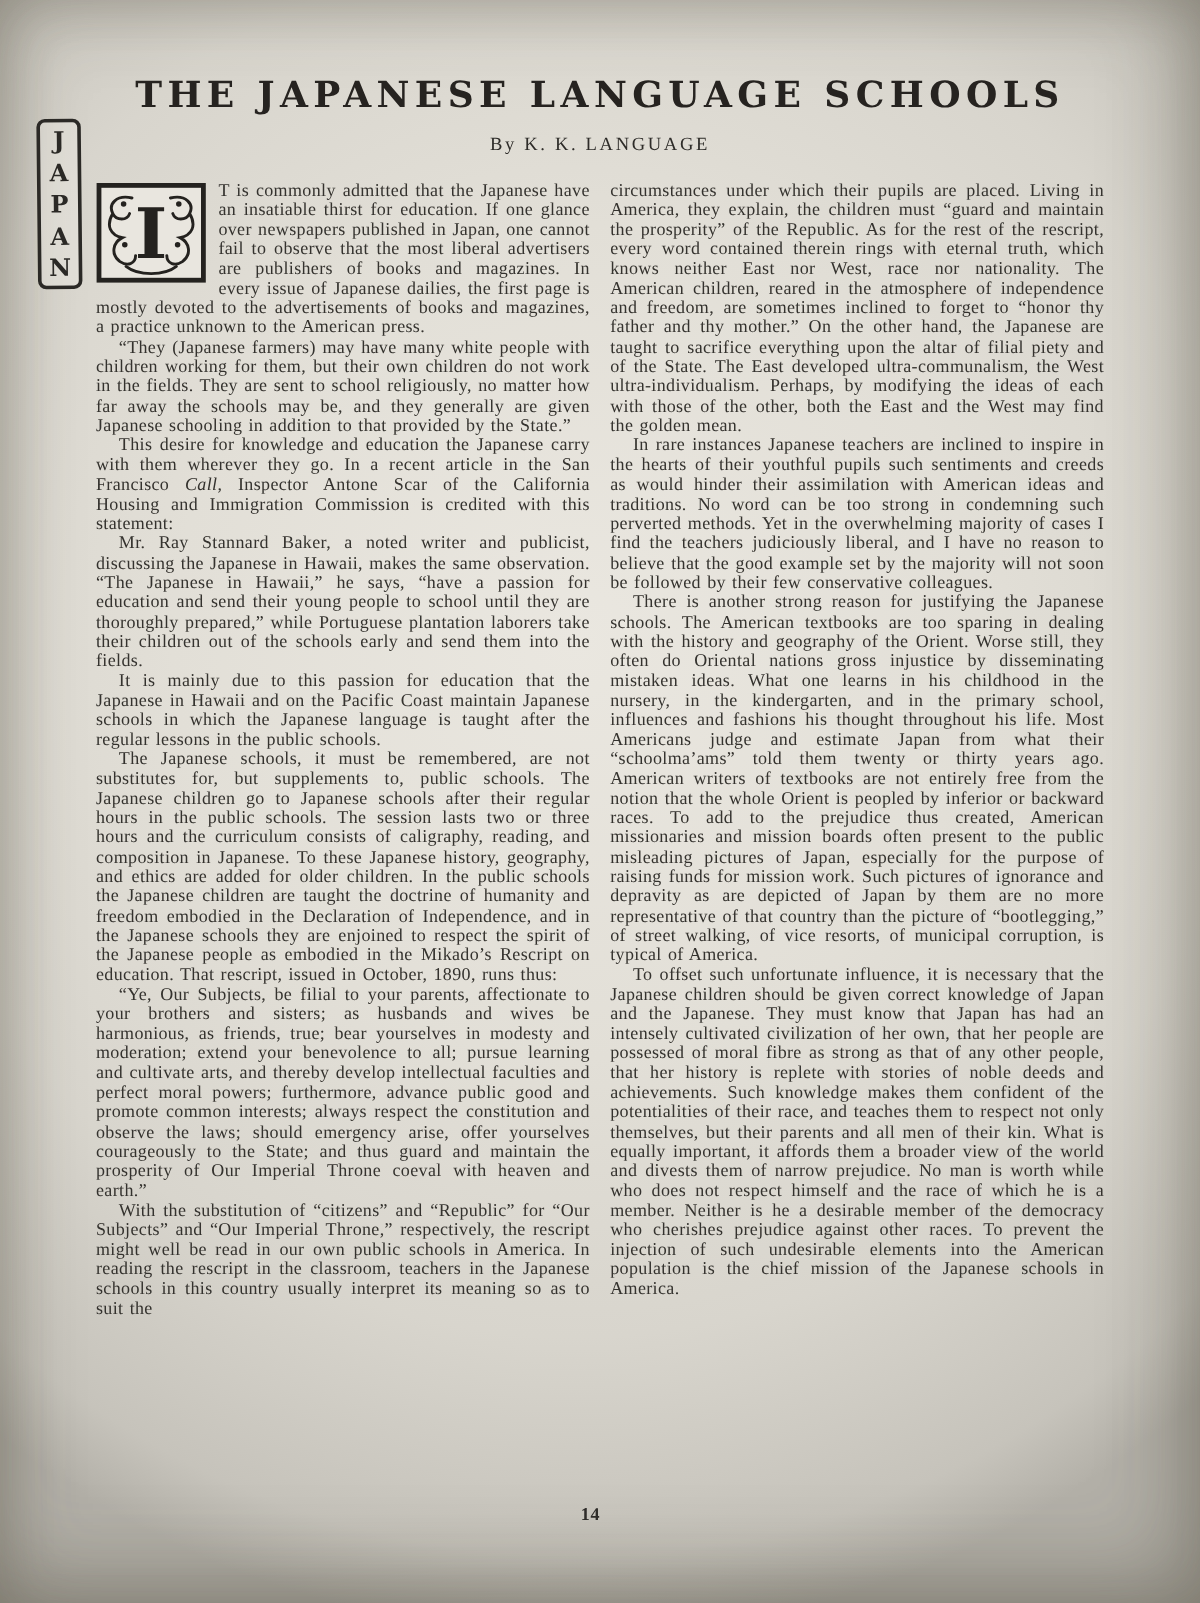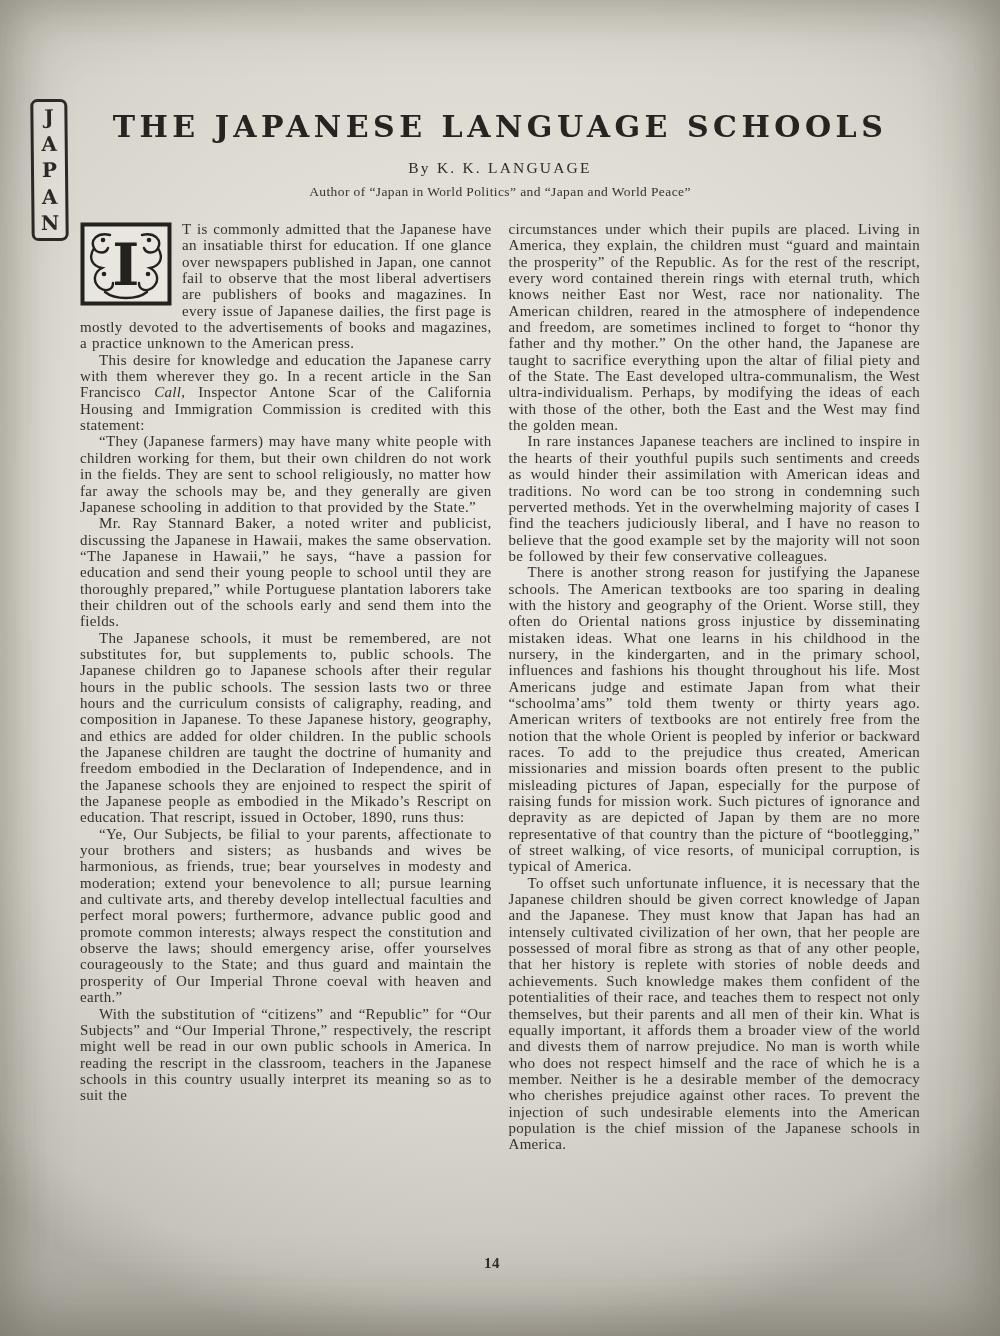--- a/index.html
+++ b/index.html
@@ -21,21 +21,21 @@
     width:31px; height:126px;
     border:3px solid #2b2926; border-radius:7px;
     background:rgba(240,238,232,.35);
     display:flex; flex-direction:column; align-items:center; justify-content:space-between;
     padding:5px 0; box-sizing:content-box;
     font-family:"DejaVu Serif",serif; font-weight:bold; font-size:20px; line-height:1;
     color:#2b2926;
     transform:rotate(-.6deg);
   }
 
-  header { padding-top:109px; text-align:center; }
+  header { padding-top:62px; text-align:center; }
   .title {
     margin:0;
     font-family:"DejaVu Serif",serif;
     font-size:30px; font-weight:700; letter-spacing:4.5px;
     color:#262320;
   }
   .byline {
     margin-top:15px;
     font-size:15.5px; letter-spacing:2.2px;
     color:#2e2c29;
@@ -85,41 +85,41 @@
       <div>J</div>
       <div>A</div>
       <div>P</div>
       <div>A</div>
       <div>N</div>
     </div>
 
   <header>
     <h1 class="title">THE JAPANESE LANGUAGE SCHOOLS</h1>
     <div class="byline">By K. K. LANGUAGE</div>
-    <div class="authorline">Author of “Japan in World Politics” and “Japan and World Peace”</div>
   </header>
 
   <main class="columns" id="columns">
     <div class="col">
         <p class="noindent">
     <svg class="dropcap-box" viewBox="0 0 92 84" xmlns="http://www.w3.org/2000/svg">
       <rect x="2.5" y="2.5" width="87" height="79" fill="#e9e6df" stroke="#24221f" stroke-width="4"></rect>
       <path d="M30 13 C17 10 10 18 14 26 C17 32 26 32 28 26 M14 26 C8 36 12 44 22 46 C14 50 12 60 20 66 C26 70 33 68 33 61" stroke="#24221f" stroke-width="2.4" fill="none" stroke-linecap="round"></path>
       <path d="M62 13 C75 10 82 18 78 26 C75 32 66 32 64 26 M78 26 C84 36 80 44 70 46 C78 50 80 60 72 66 C66 70 59 68 59 61" stroke="#24221f" stroke-width="2.4" fill="none" stroke-linecap="round"></path>
       <path d="M25 70 C35 78 57 78 67 70" stroke="#24221f" stroke-width="2.4" fill="none" stroke-linecap="round"></path>
       <circle cx="23" cy="18" r="2.3" fill="#24221f"></circle>
       <circle cx="69" cy="18" r="2.3" fill="#24221f"></circle>
       <circle cx="24" cy="52" r="2.3" fill="#24221f"></circle>
       <circle cx="68" cy="52" r="2.3" fill="#24221f"></circle>
       <text x="46" y="63" text-anchor="middle" font-family="DejaVu Serif, serif" font-size="58" font-weight="bold" fill="#24221f">I</text>
     </svg>
   <span>T is commonly admitted that the Japanese have an insatiable thirst for education.  If one glance over newspapers published in Japan, one cannot fail to observe that the most liberal advertisers are publishers of books and magazines.  In every issue of Japanese dailies, the first page is mostly devoted to the advertisements of books and magazines, a practice unknown to the American press.</span></p>
+        <p><span>“They (Japanese farmers) may have many white people with children working for them, but their own children do not work in the fields.  They are sent to school religiously, no matter how far away the schools may be, and they generally are given Japanese schooling in addition to that provided by the State.”</span></p>
         <p><span>This desire for knowledge and education the Japanese carry with them wherever they go.  In a recent article in the San Francisco </span><span class="it">Call</span><span>, Inspector Antone Scar of the California Housing and Immigration Commission is credited with this statement:</span></p>
-        <p><span>“They (Japanese farmers) may have many white people with children working for them, but their own children do not work in the fields.  They are sent to school religiously, no matter how far away the schools may be, and they generally are given Japanese schooling in addition to that provided by the State.”</span></p>
         <p><span>Mr. Ray Stannard Baker, a noted writer and publicist, discussing the Japanese in Hawaii, makes the same observation.  “The Japanese in Hawaii,” he says, “have a passion for education and send their young people to school until they are thoroughly prepared,” while Portuguese plantation laborers take their children out of the schools early and send them into the fields.</span></p>
+        <p><span>It is mainly due to this passion for education that the Japanese in Hawaii and on the Pacific Coast maintain Japanese schools in which the Japanese language is taught after the regular lessons in the public schools.</span></p>
         <p><span>The Japanese schools, it must be remembered, are not substitutes for, but supplements to, public schools.  The Japanese children go to Japanese schools after their regular hours in the public schools.  The session lasts two or three hours and the curriculum consists of caligraphy, reading, and composition in Japanese.  To these Japanese history, geography, and ethics are added for older children.  In the public schools the Japanese children are taught the doctrine of humanity and freedom embodied in the Declaration of Independence, and in the Japanese schools they are enjoined to respect the spirit of the Japanese people as embodied in the Mikado’s Rescript on education.  That rescript, issued in October, 1890, runs thus:</span></p>
         <p><span>“Ye, Our Subjects, be filial to your parents, affectionate to your brothers and sisters; as husbands and wives be harmonious, as friends, true; bear yourselves in modesty and moderation; extend your benevolence to all; pursue learning and cultivate arts, and thereby develop intellectual faculties and perfect moral powers; furthermore, advance public good and promote common interests; always respect the constitution and observe the laws; should emergency arise, offer yourselves courageously to the State; and thus guard and maintain the prosperity of Our Imperial Throne coeval with heaven and earth.”</span></p>
         <p><span>With the substitution of “citizens” and “Republic” for “Our Subjects” and “Our Imperial Throne,” respectively, the rescript might well be read in our own public schools in America.  In reading the rescript in the classroom, teachers in the Japanese schools in this country usually interpret its meaning so as to suit the</span></p>
       </div>
     <div class="col">
         <p class="noindent"><span>circumstances under which their pupils are placed.  Living in America, they explain, the children must “guard and maintain the prosperity” of the Republic.  As for the rest of the rescript, every word contained therein rings with eternal truth, which knows neither East nor West, race nor nationality.  The American children, reared in the atmosphere of independence and freedom, are sometimes inclined to forget to “honor thy father and thy mother.”  On the other hand, the Japanese are taught to sacrifice everything upon the altar of filial piety and of the State.  The East developed ultra-communalism, the West ultra-individualism.  Perhaps, by modifying the ideas of each with those of the other, both the East and the West may find the golden mean.</span></p>
         <p><span>In rare instances Japanese teachers are inclined to inspire in the hearts of their youthful pupils such sentiments and creeds as would hinder their assimilation with American ideas and traditions.  No word can be too strong in condemning such perverted methods.  Yet in the overwhelming majority of cases I find the teachers judiciously liberal, and I have no reason to believe that the good example set by the majority will not soon be followed by their few conservative colleagues.</span></p>
         <p><span>There is another strong reason for justifying the Japanese schools.  The American textbooks are too sparing in dealing with the history and geography of the Orient.  Worse still, they often do Oriental nations gross injustice by disseminating mistaken ideas.  What one learns in his childhood in the nursery, in the kindergarten, and in the primary school, influences and fashions his thought throughout his life.  Most Americans judge and estimate Japan from what their “schoolma’ams” told them twenty or thirty years ago.  American writers of textbooks are not entirely free from the notion that the whole Orient is peopled by inferior or backward races.  To add to the prejudice thus created, American missionaries and mission boards often present to the public misleading pictures of Japan, especially for the purpose of raising funds for mission work.  Such pictures of ignorance and depravity as are depicted of Japan by them are no more representative of that country than the picture of “bootlegging,” of street walking, of vice resorts, of municipal corruption, is typical of America.</span></p>
         <p><span>To offset such unfortunate influence, it is necessary that the Japanese children should be given correct knowledge of Japan and the Japanese.  They must know that Japan has had an intensely cultivated civilization of her own, that her people are possessed of moral fibre as strong as that of any other people, that her history is replete with stories of noble deeds and achievements.  Such knowledge makes them confident of the potentialities of their race, and teaches them to respect not only themselves, but their parents and all men of their kin.  What is equally important, it affords them a broader view of the world and divests them of narrow prejudice.  No man is worth while who does not respect himself and the race of which he is a member.  Neither is he a desirable member of the democracy who cherishes prejudice against other races.  To prevent the injection of such undesirable elements into the American population is the chief mission of the Japanese schools in America.</span></p>
       </div>

